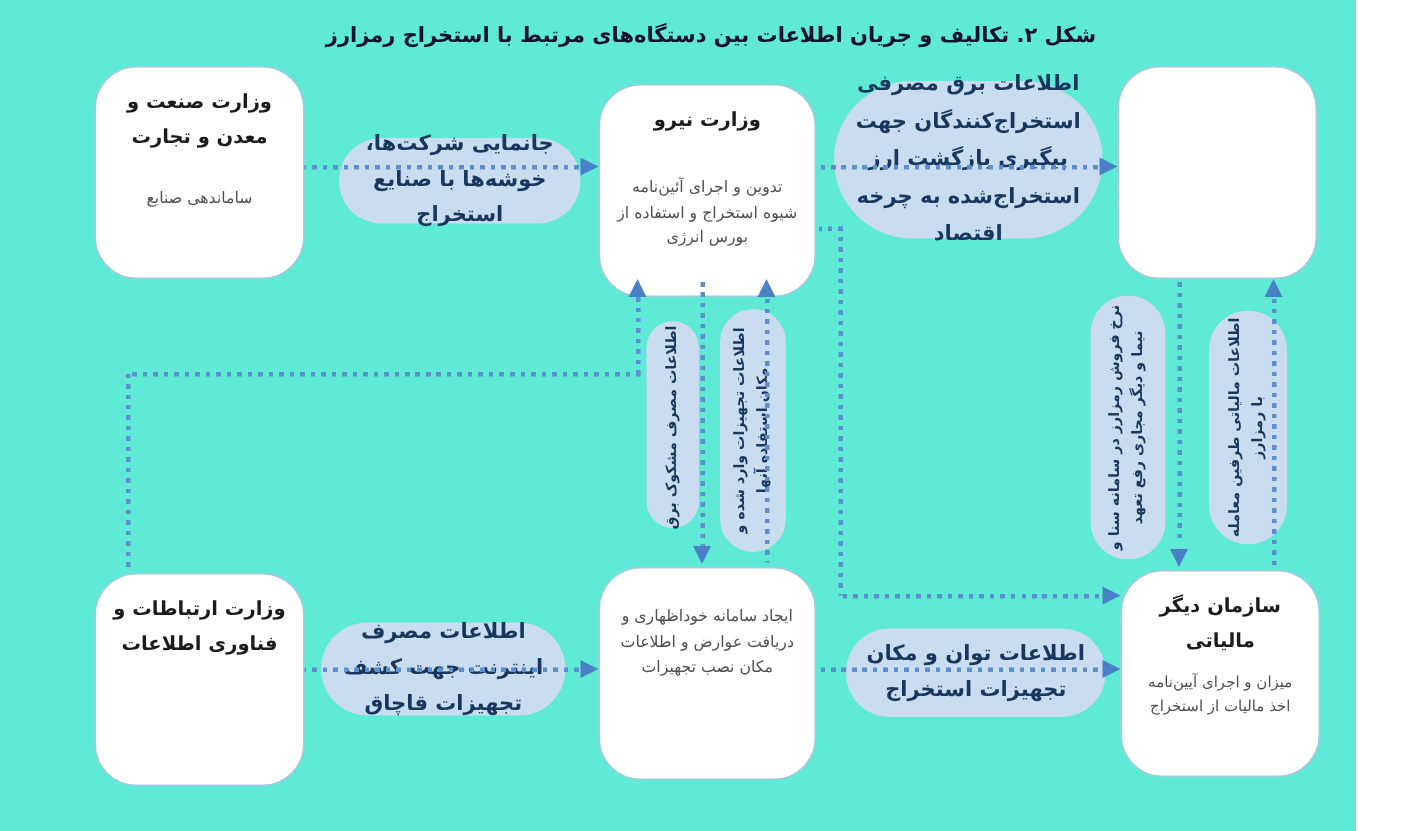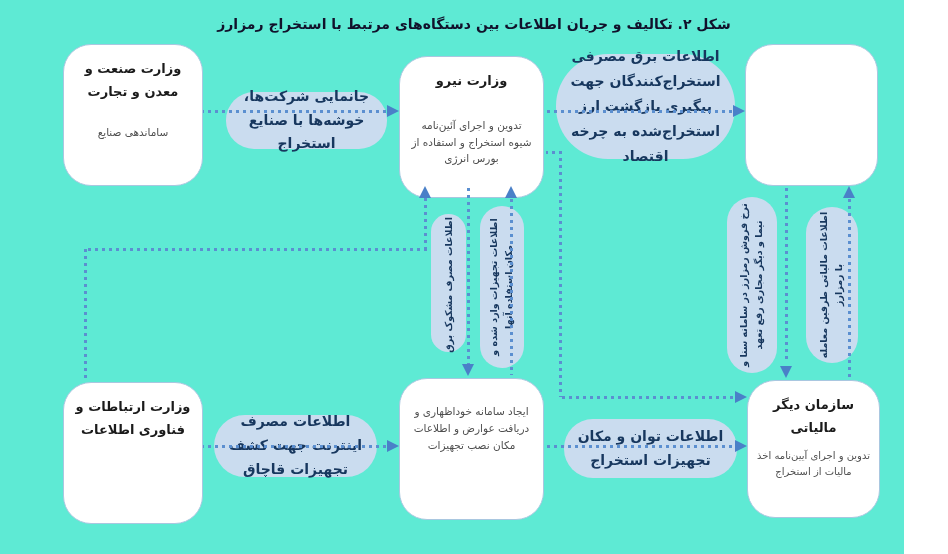--- a/index.html
+++ b/index.html
@@ -53,21 +53,21 @@
   <div class="box" style="left:63px;top:382px;width:140px;height:142px;text-align:center;">
     <div class="bt">وزارت ارتباطات و فناوری اطلاعات</div>
   </div>
 
   <div class="box" style="left:399px;top:378px;width:145px;height:142px;">
     <div class="bb" style="margin-top:24px;">ایجاد سامانه خوداظهاری و دریافت عوارض و اطلاعات مکان نصب تجهیزات</div>
   </div>
 
   <div class="box" style="left:747px;top:380px;width:133px;height:138px;">
     <div class="bt">سازمان دیگر مالیاتی</div>
-    <div class="bb" style="margin-top:8px;font-size:10px;">تدوین و اجرای آیین‌نامه اخذ مالیات از استخراج</div>
+    <div class="bb" style="margin-top:8px;font-size:10px;">میزان و اجرای آیین‌نامه اخذ مالیات از استخراج</div>
   </div>
 
   <div class="oval" style="left:226px;top:92px;width:161px;height:57px;border-radius:28px;">جانمایی شرکت‌ها، خوشه‌ها با صنایع استخراج</div>
 
   <div class="oval" style="left:556px;top:54px;width:179px;height:105px;border-radius:52px;line-height:1.8;">اطلاعات برق مصرفی استخراج‌کنندگان جهت پیگیری بازگشت ارز استخراج‌شده به چرخه اقتصاد</div>
 
 
   <div class="oval" style="left:214px;top:415px;width:163px;height:62px;border-radius:31px;">اطلاعات مصرف اینترنت جهت کشف تجهیزات قاچاق</div>
 
 

